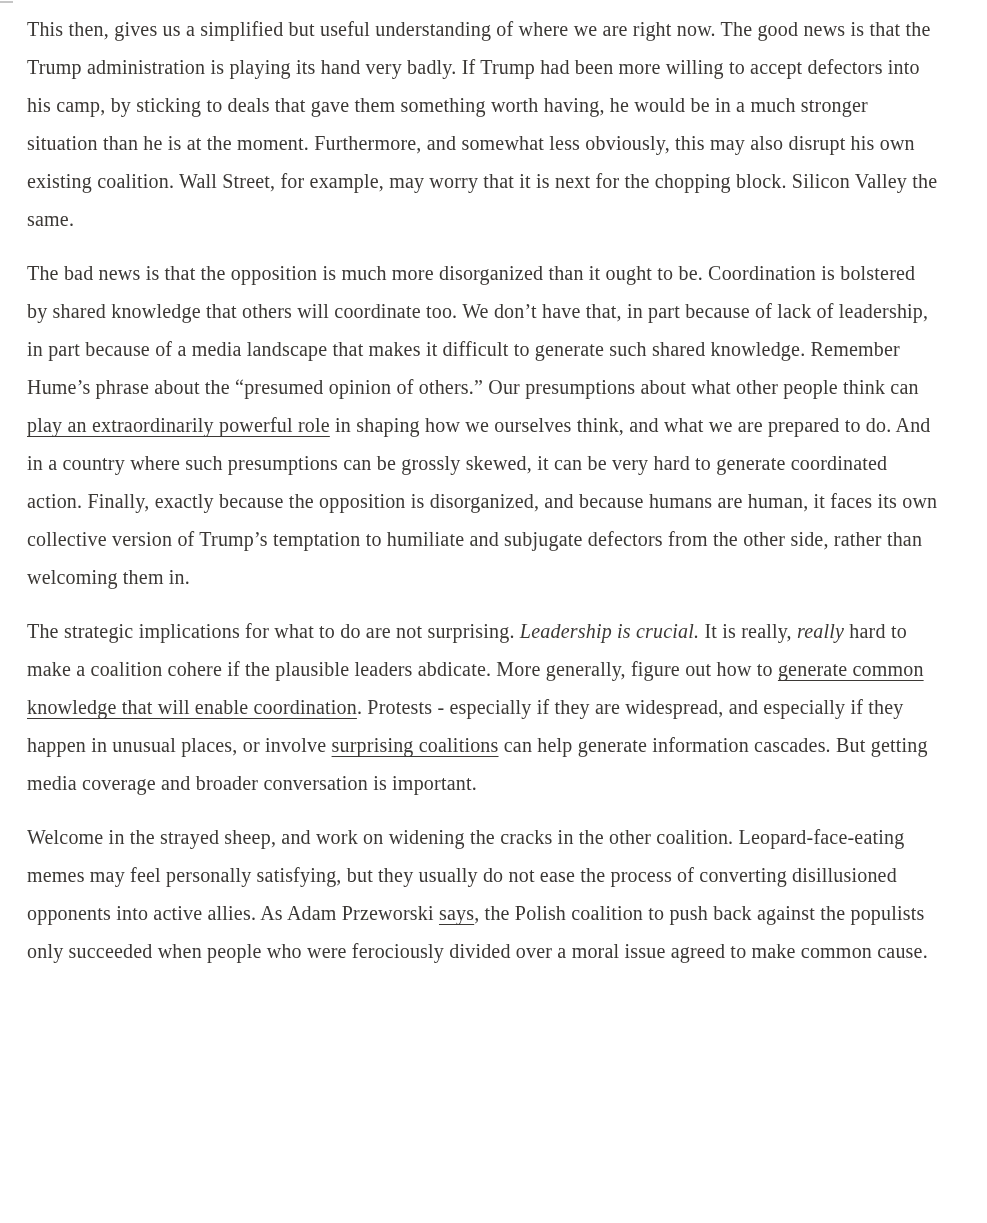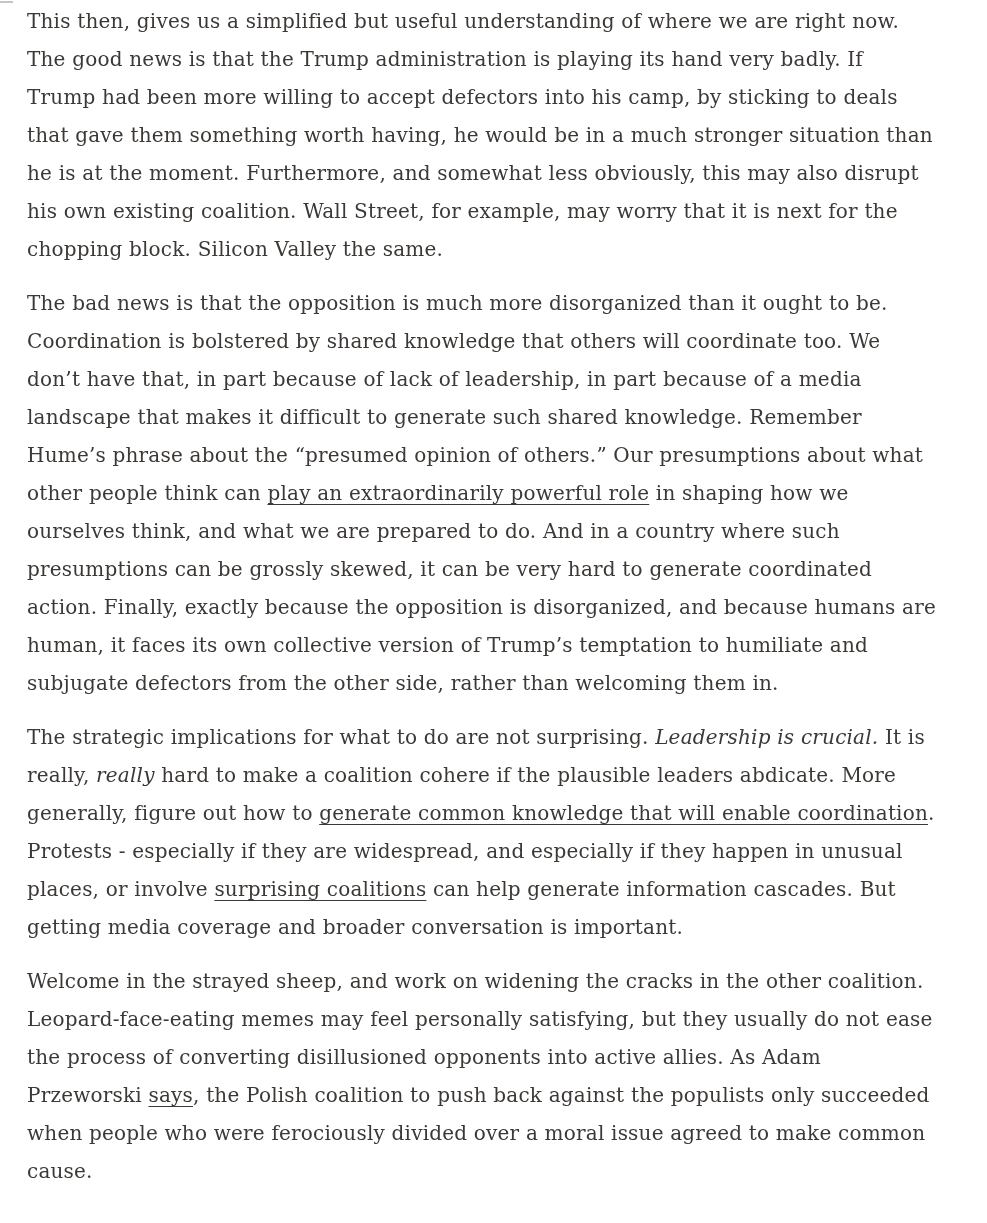--- a/index.html
+++ b/index.html
@@ -19,21 +19,22 @@
     position: absolute;
     left: 0;
     top: 1px;
     width: 13px;
     height: 2px;
     background: #c6c6c6;
   }
   .article-body {
     box-sizing: border-box;
     width: 938px;
-    padding: 2px 0 0 27px;
+    padding: 10px 0 0 27px;
+    font-family: Liberation Serif, serif;
   }
   p.para {
     font-size: 20px;
     line-height: 38px;
     letter-spacing: 0.2px;
     margin: 0 0 16px 0;
     text-align: left;
   }
   p.para:last-child {
     margin-bottom: 16px;

